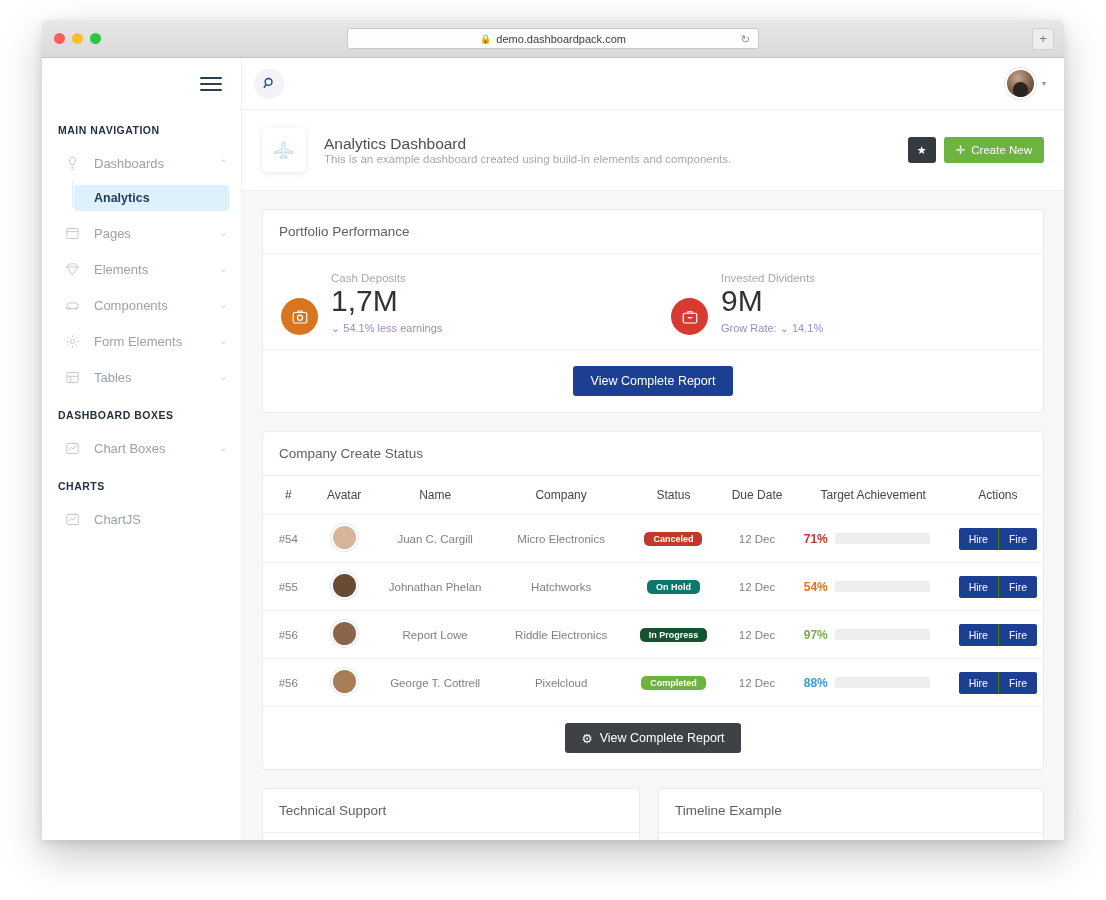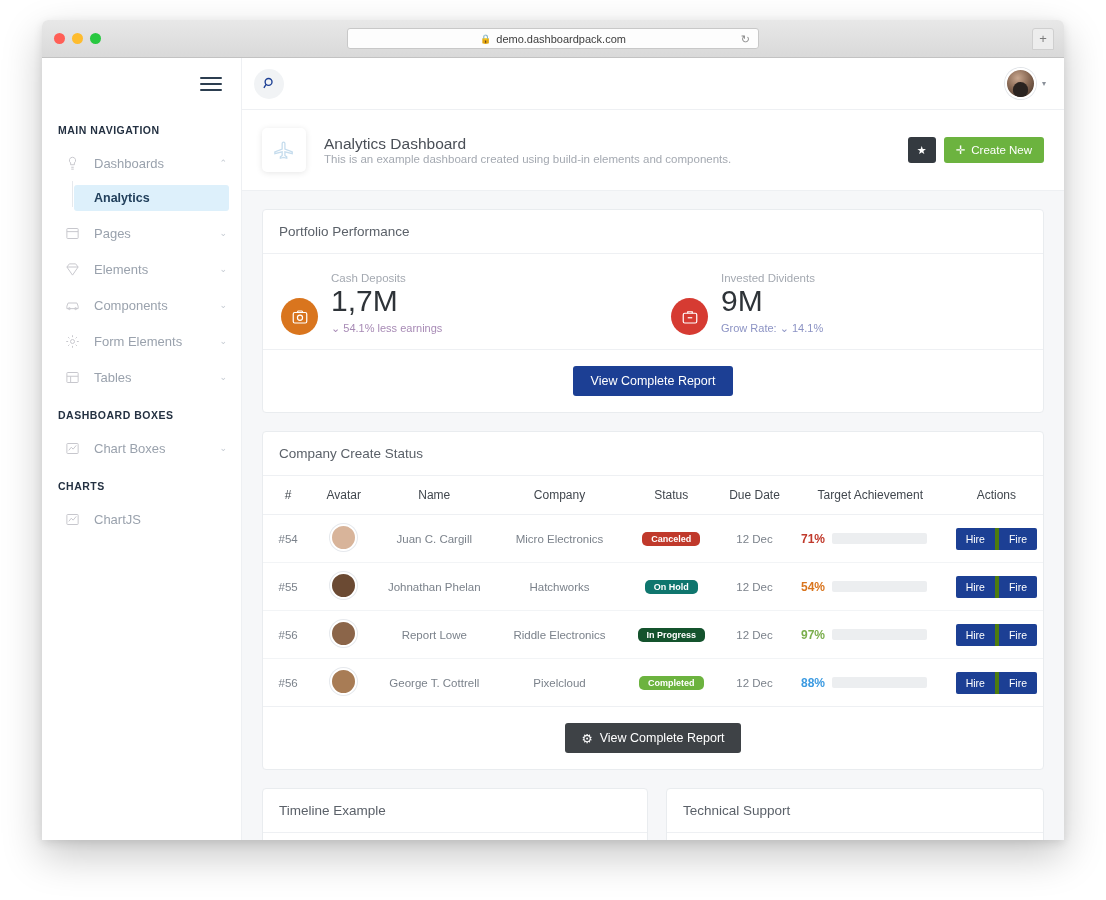--- a/index.html
+++ b/index.html
@@ -222,21 +222,21 @@
   .prog-track {
     width: 95px; height: 11px; background: #eceef0; border-radius: 2px; overflow: hidden;
   }
   .prog-fill { height: 100%; border-radius: 2px; }
   .act-group { display: inline-flex; border-radius: 2px; overflow: hidden; }
   .act-btn {
     background: #1c3f94; color: #fff; border: none;
     font-size: 10.5px; padding: 5px 10px; cursor: pointer;
     font-family: "Liberation Sans", sans-serif;
   }
-  .act-btn + .act-btn { border-left: 4px solid #4d7c0f; }
+  .act-btn + .act-btn { border-left: 1px solid #4d7c0f; }
   
   .bottom-row { display: flex; gap: 18px; }
   .bcard { flex: 1; background: #fff; border: 1px solid #e9ecef; border-radius: 4px; }
   .bcard.left { flex: 0 0 378px; }
   .ts-body { padding: 26px 20px 10px 20px; }
   .tl-body { padding: 22px 20px 10px 20px; position: relative; }
 </style>
 </head>
 <body>
 
@@ -547,37 +547,37 @@
               </table>
               <div class="card-foot" style="border-top:1px solid #eef0f3">
                 <button class="btn-report-dark">
                   <span>⚙</span>
                   <span>View Complete Report</span>
                 </button>
               </div>
             </div>
 
             <div class="bottom-row">
+              <div class="bcard left">
+                <div class="card-head">Technical Support</div>
+                <div class="ts-body">
+                  
+                  
+                </div>
+              </div>
+
               <div class="bcard">
                 <div class="card-head">Timeline Example</div>
                 <div class="tl-body">
                   
                   
                   
                   
                 </div>
               </div>
-
-              <div class="bcard left">
-                <div class="card-head">Technical Support</div>
-                <div class="ts-body">
-                  
-                  
-                </div>
-              </div>
             </div>
 
           </div>
         </div>
       </div>
     </div>
   </div>
 </div>
 
 </body></html>

